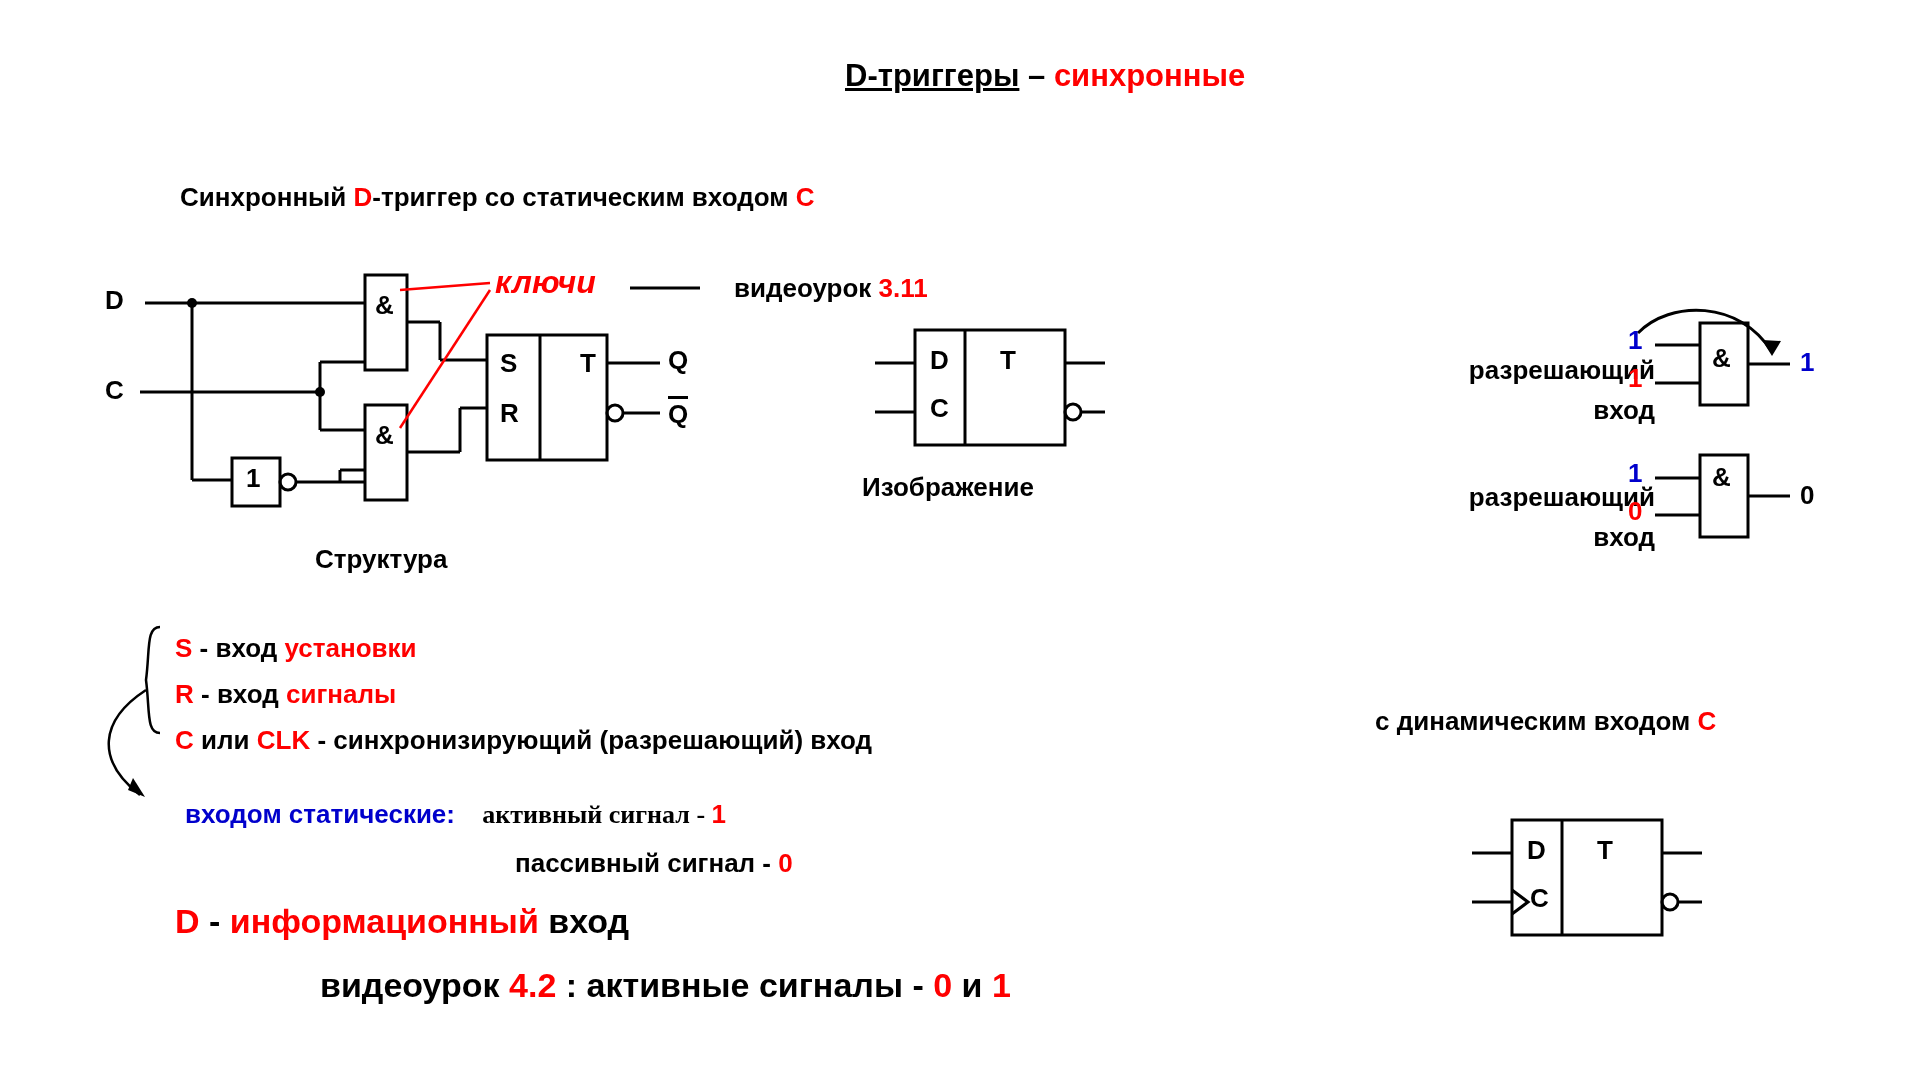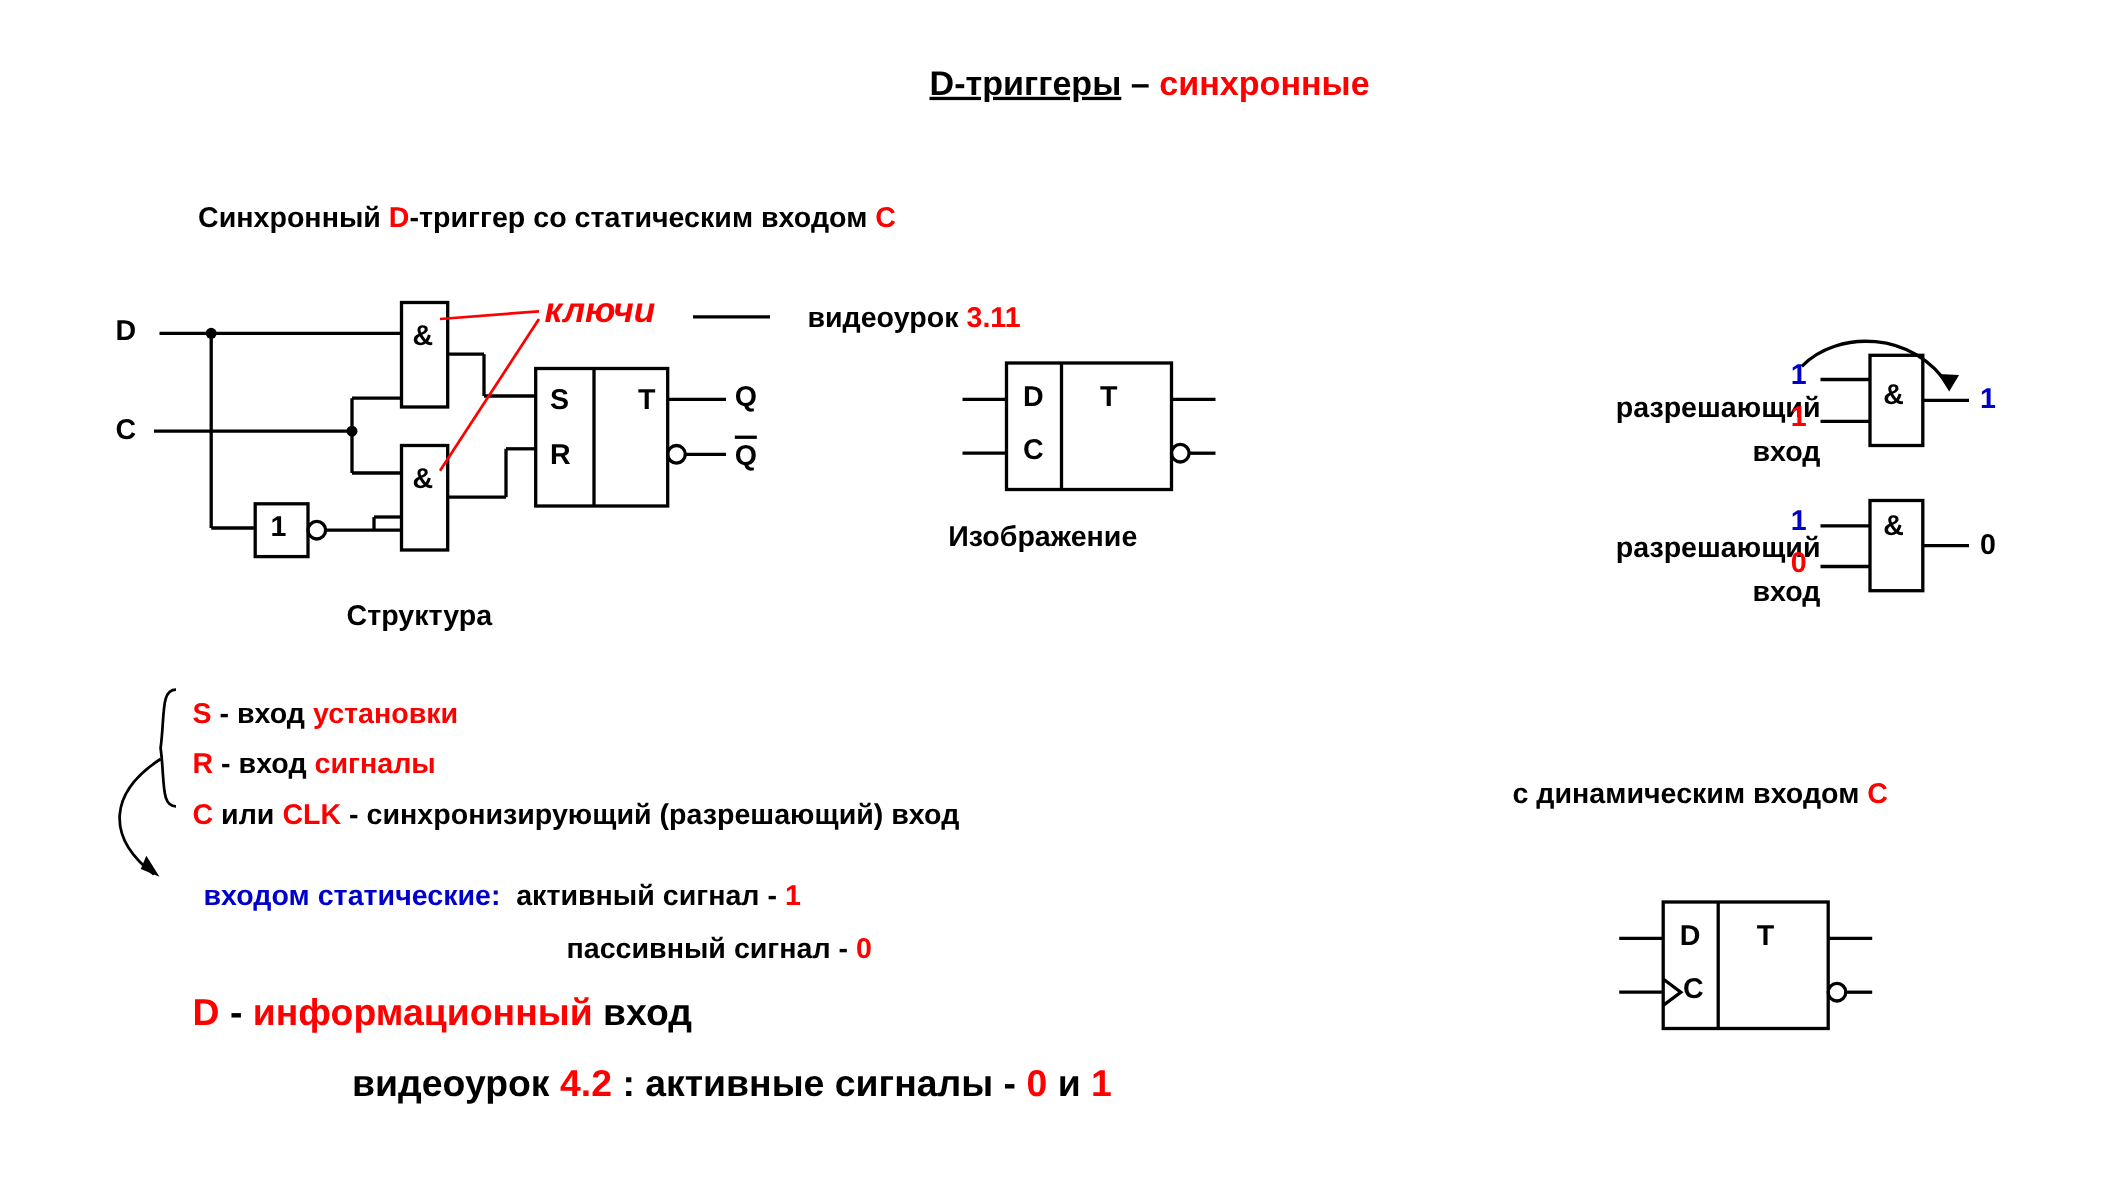--- a/index.html
+++ b/index.html
@@ -206,21 +206,21 @@
     <span class="red">R</span><span class="black"> - вход </span><span class="red">сигналы</span>
   </div>
   <div>
     <span class="red">C</span><span class="black"> или </span><span class="red">CLK</span><span class="black"> - синхронизирующий (разрешающий) вход</span>
   </div>
 </div>
 
 <div class="abs" id="direct">
   <div>
     <span class="blue">входом статические:</span>
-    <span class="black" style="margin-left:7px;">активный сигнал - </span><span class="red">1</span>
+    <span class="black" style="margin-left:20px;font-family:Liberation Serif, serif;">активный сигнал - </span><span class="red">1</span>
   </div>
   <div style="padding-left:330px;">
     <span class="black">пассивный сигнал - </span><span class="red">0</span>
   </div>
 </div>
 
 <div class="abs" id="dinfo">
   <div>
     <span class="red">D</span><span class="black"> - </span><span class="red">информационный</span><span class="black"> вход</span>
   </div>

